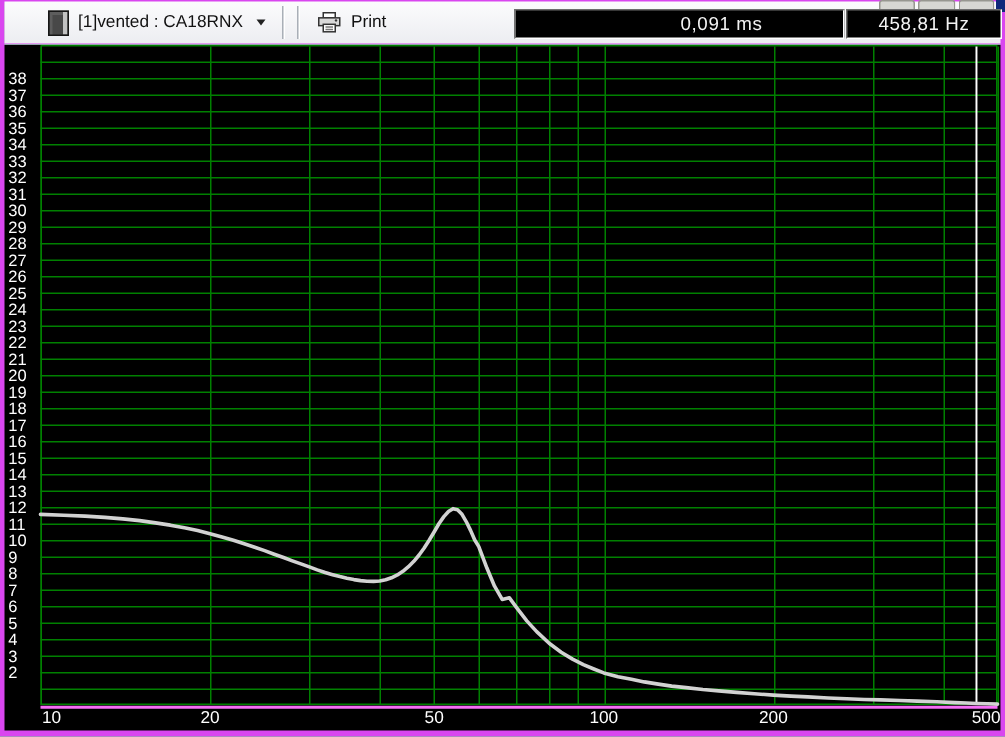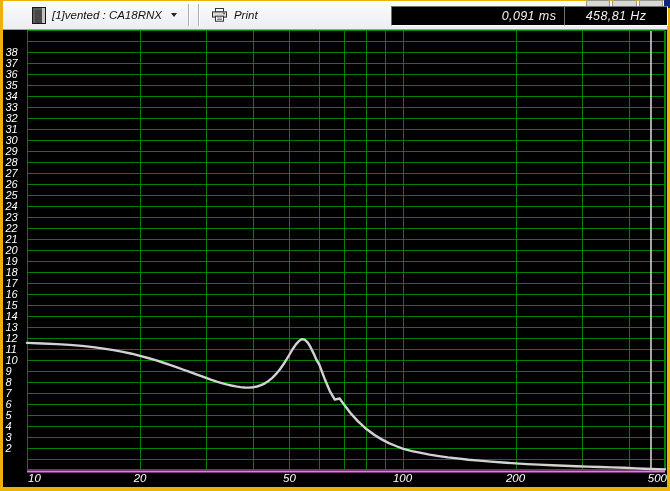--- a/index.html
+++ b/index.html
@@ -1,36 +1,36 @@
 <!DOCTYPE html>
 <html><head>
 <meta charset="utf-8">
 <style>
   html,body{margin:0;padding:0;background:#cfdcec;}
-  .stage{position:relative;width:670px;height:491px;background:#eab308;
-         font-family:"Liberation Sans",sans-serif;overflow:hidden;font-style:italic;}
+  .stage{position:relative;width:670px;height:491px;background:#d946ef;
+         font-family:"Liberation Sans",sans-serif;overflow:hidden;}
   
   .toolbar{position:absolute;left:3px;top:1px;width:664px;height:28px;
            background:linear-gradient(#fcfcfd,#ecedf1);
            box-shadow:0 1px 0 #97a2af;
            display:flex;align-items:center;}
   .tb-btn{display:flex;align-items:center;gap:6px;height:24px;padding:0 7px;
           color:#111;font-size:11.5px;white-space:nowrap;cursor:default;}
   .driver-icon{width:12px;height:15px;background:#484848;border:1px solid #161616;
                box-shadow:inset -3px 0 0 #c2c2c2, inset 2px 2px 0 #5d5d5d;}
   .drop-arrow{width:0;height:0;border-left:3.5px solid transparent;
               border-right:3.5px solid transparent;border-top:4px solid #222;margin-left:3px;}
   .separator{width:0;height:22px;border-left:1px solid #a9afb7;border-right:1px solid #ffffff;margin:0 4px;}
   .spacer-left{width:22px;height:100%;}
   
   .readout{position:absolute;top:6px;height:20px;background:#000;color:#f2f2f2;
            font-size:12.5px;line-height:19px;text-align:center;letter-spacing:.4px;
            border-top:1px solid #6e6e6e;border-left:1px solid #6e6e6e;
            border-bottom:1px solid #ffffff;border-right:1px solid #ffffff;box-sizing:border-box;}
-  .readout-ms{left:343px;width:220px;padding-left:56px;margin-left:48px;}
+  .readout-ms{left:343px;width:220px;padding-left:56px;}
   .readout-hz{left:564px;width:104px;}
   
   .sliver{position:absolute;top:0;height:5px;background:#d7d7d3;border:1px solid #979790;
           border-bottom:none;border-radius:2px 2px 0 0;}
   .navy-corner{position:absolute;top:0;right:0;width:6px;height:8px;background:#10277a;}
   
   .chart-block{position:absolute;left:3px;top:30px;width:664px;height:457px;background:#000;}
   svg{display:block;font-family:"Liberation Sans",sans-serif;}
 </style>
 </head>

